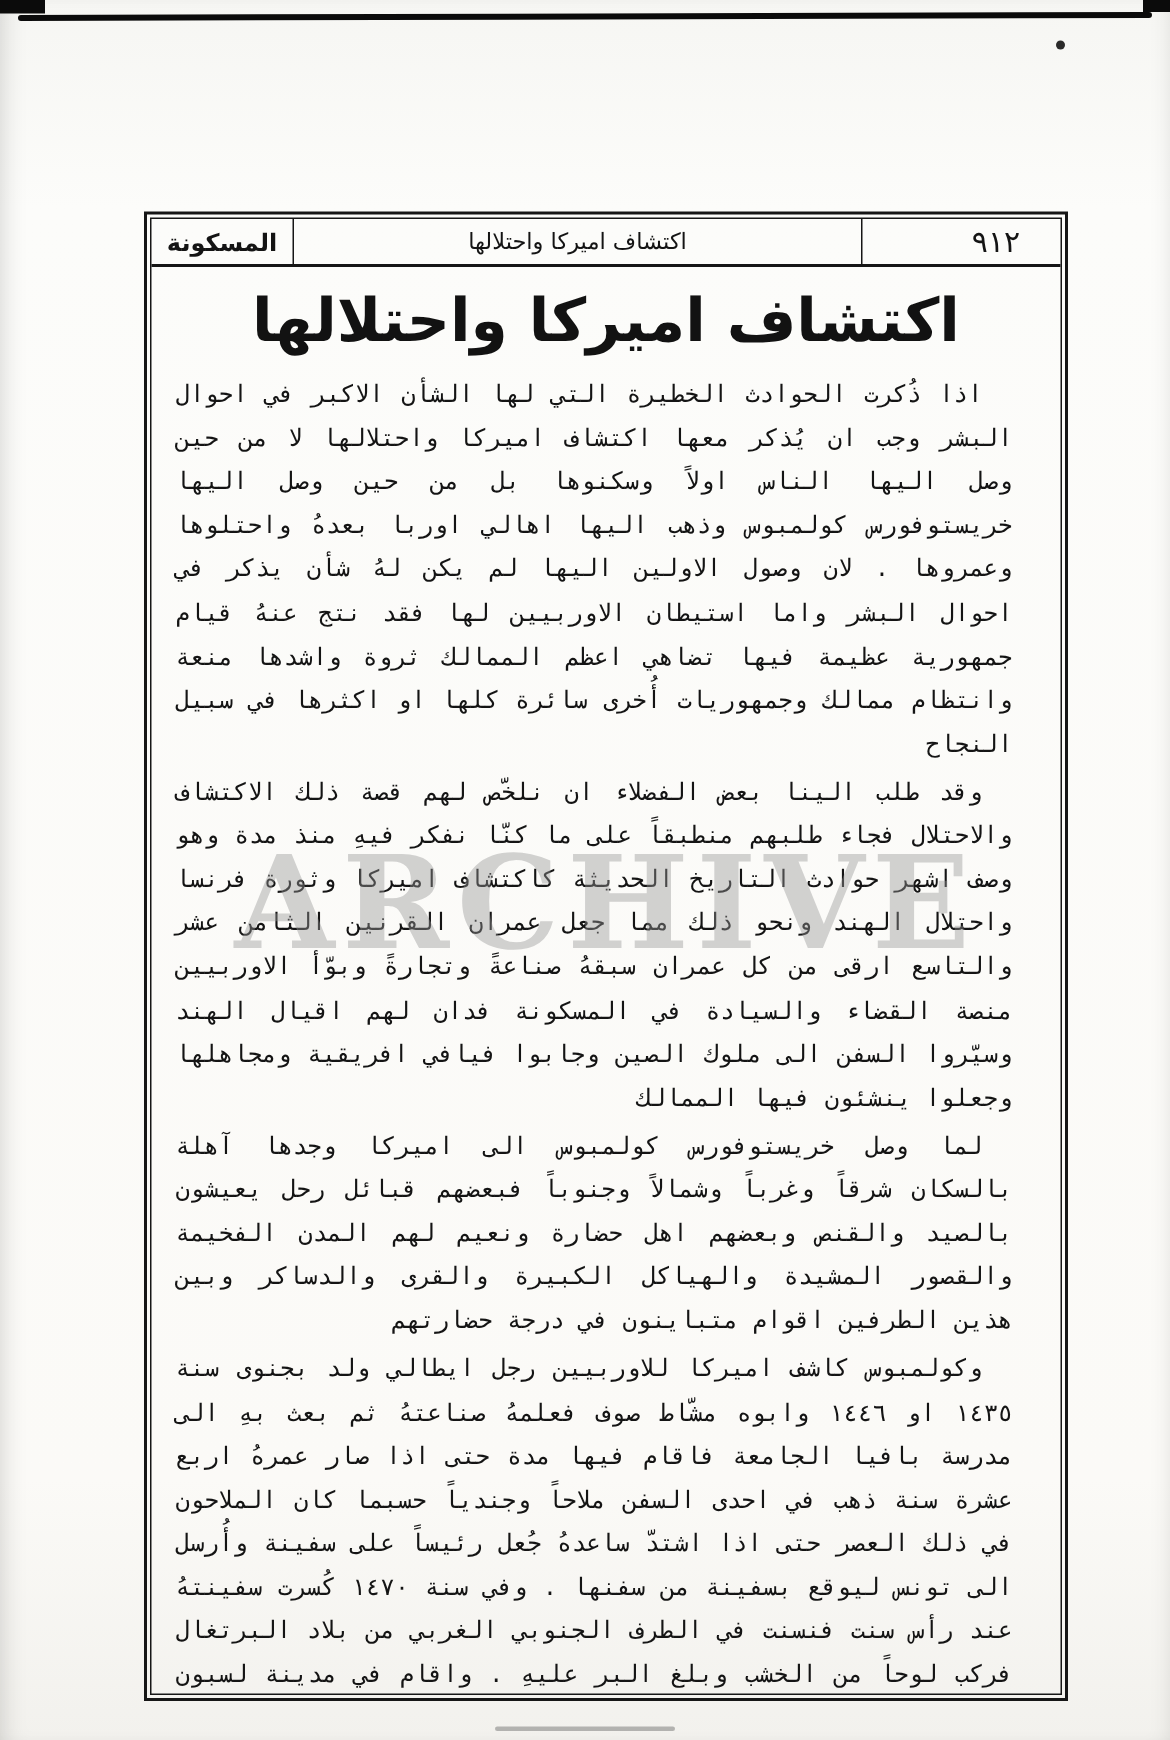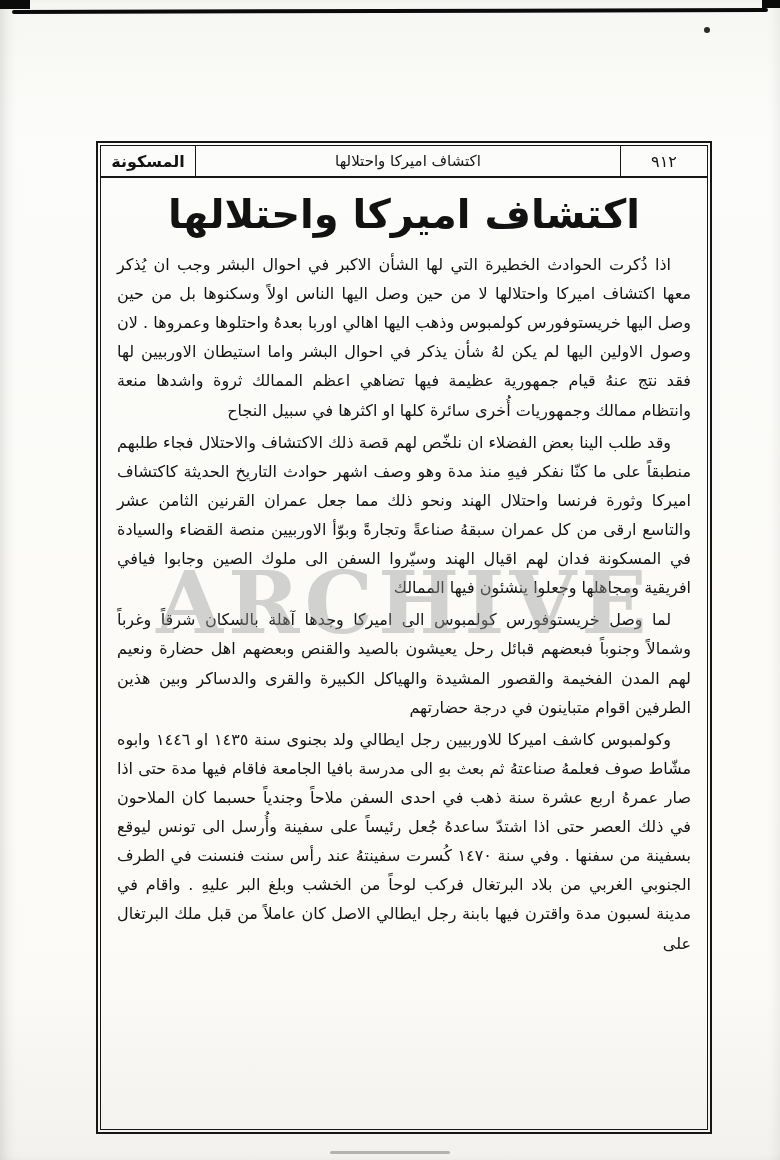--- a/index.html
+++ b/index.html
@@ -27,38 +27,38 @@
     position:absolute;inset:2px;border:1px solid #161616;
     display:flex;flex-direction:column;box-sizing:border-box;
   }
 
   .header-band{
     display:flex;direction:rtl;align-items:stretch;
     border-bottom:2px solid #161616;height:30px;flex:0 0 30px;
     font-size:15px;color:#141414;
   }
   .cell{display:flex;align-items:center;justify-content:center;}
-  .cell-page{width:86px;border-left:1.5px solid #161616;font-size:16px;letter-spacing:2px;}
+  .cell-page{width:86px;border-left:1.5px solid #161616;font-size:20px;letter-spacing:2px;padding-left:46px;}
   .cell-center{flex:1;font-size:15px;}
   .cell-mag{width:94px;border-right:1.5px solid #161616;font-size:16px;font-weight:bold;}
 
   .title-wrap{flex:0 0 auto;text-align:center;padding:14px 0 6px;}
   .article-title{
     display:inline-block;direction:rtl;
     font-size:40px;font-weight:bold;color:#121212;
     letter-spacing:0;line-height:1.1;
   }
 
   .body-text{
     flex:1;direction:rtl;text-align:justify;
     padding:8px 16px 0 16px;
     font-size:16px;line-height:1.82;color:#141414;
     overflow:hidden;
   }
-  .body-text p{margin:0 0 3px 0;text-indent:20px;}
+  .body-text p{margin:0 16px 3px 0;text-indent:20px;font-family:Liberation Mono, monospace;}
 
   
   .watermark{
     position:absolute;left:96px;top:560px;width:616px;
     text-align:center;pointer-events:none;z-index:5;
   }
   .watermark-text{
     font-family:"DejaVu Serif",serif;font-weight:bold;
     font-size:86px;letter-spacing:5px;
     color:rgba(150,150,150,0.42);

